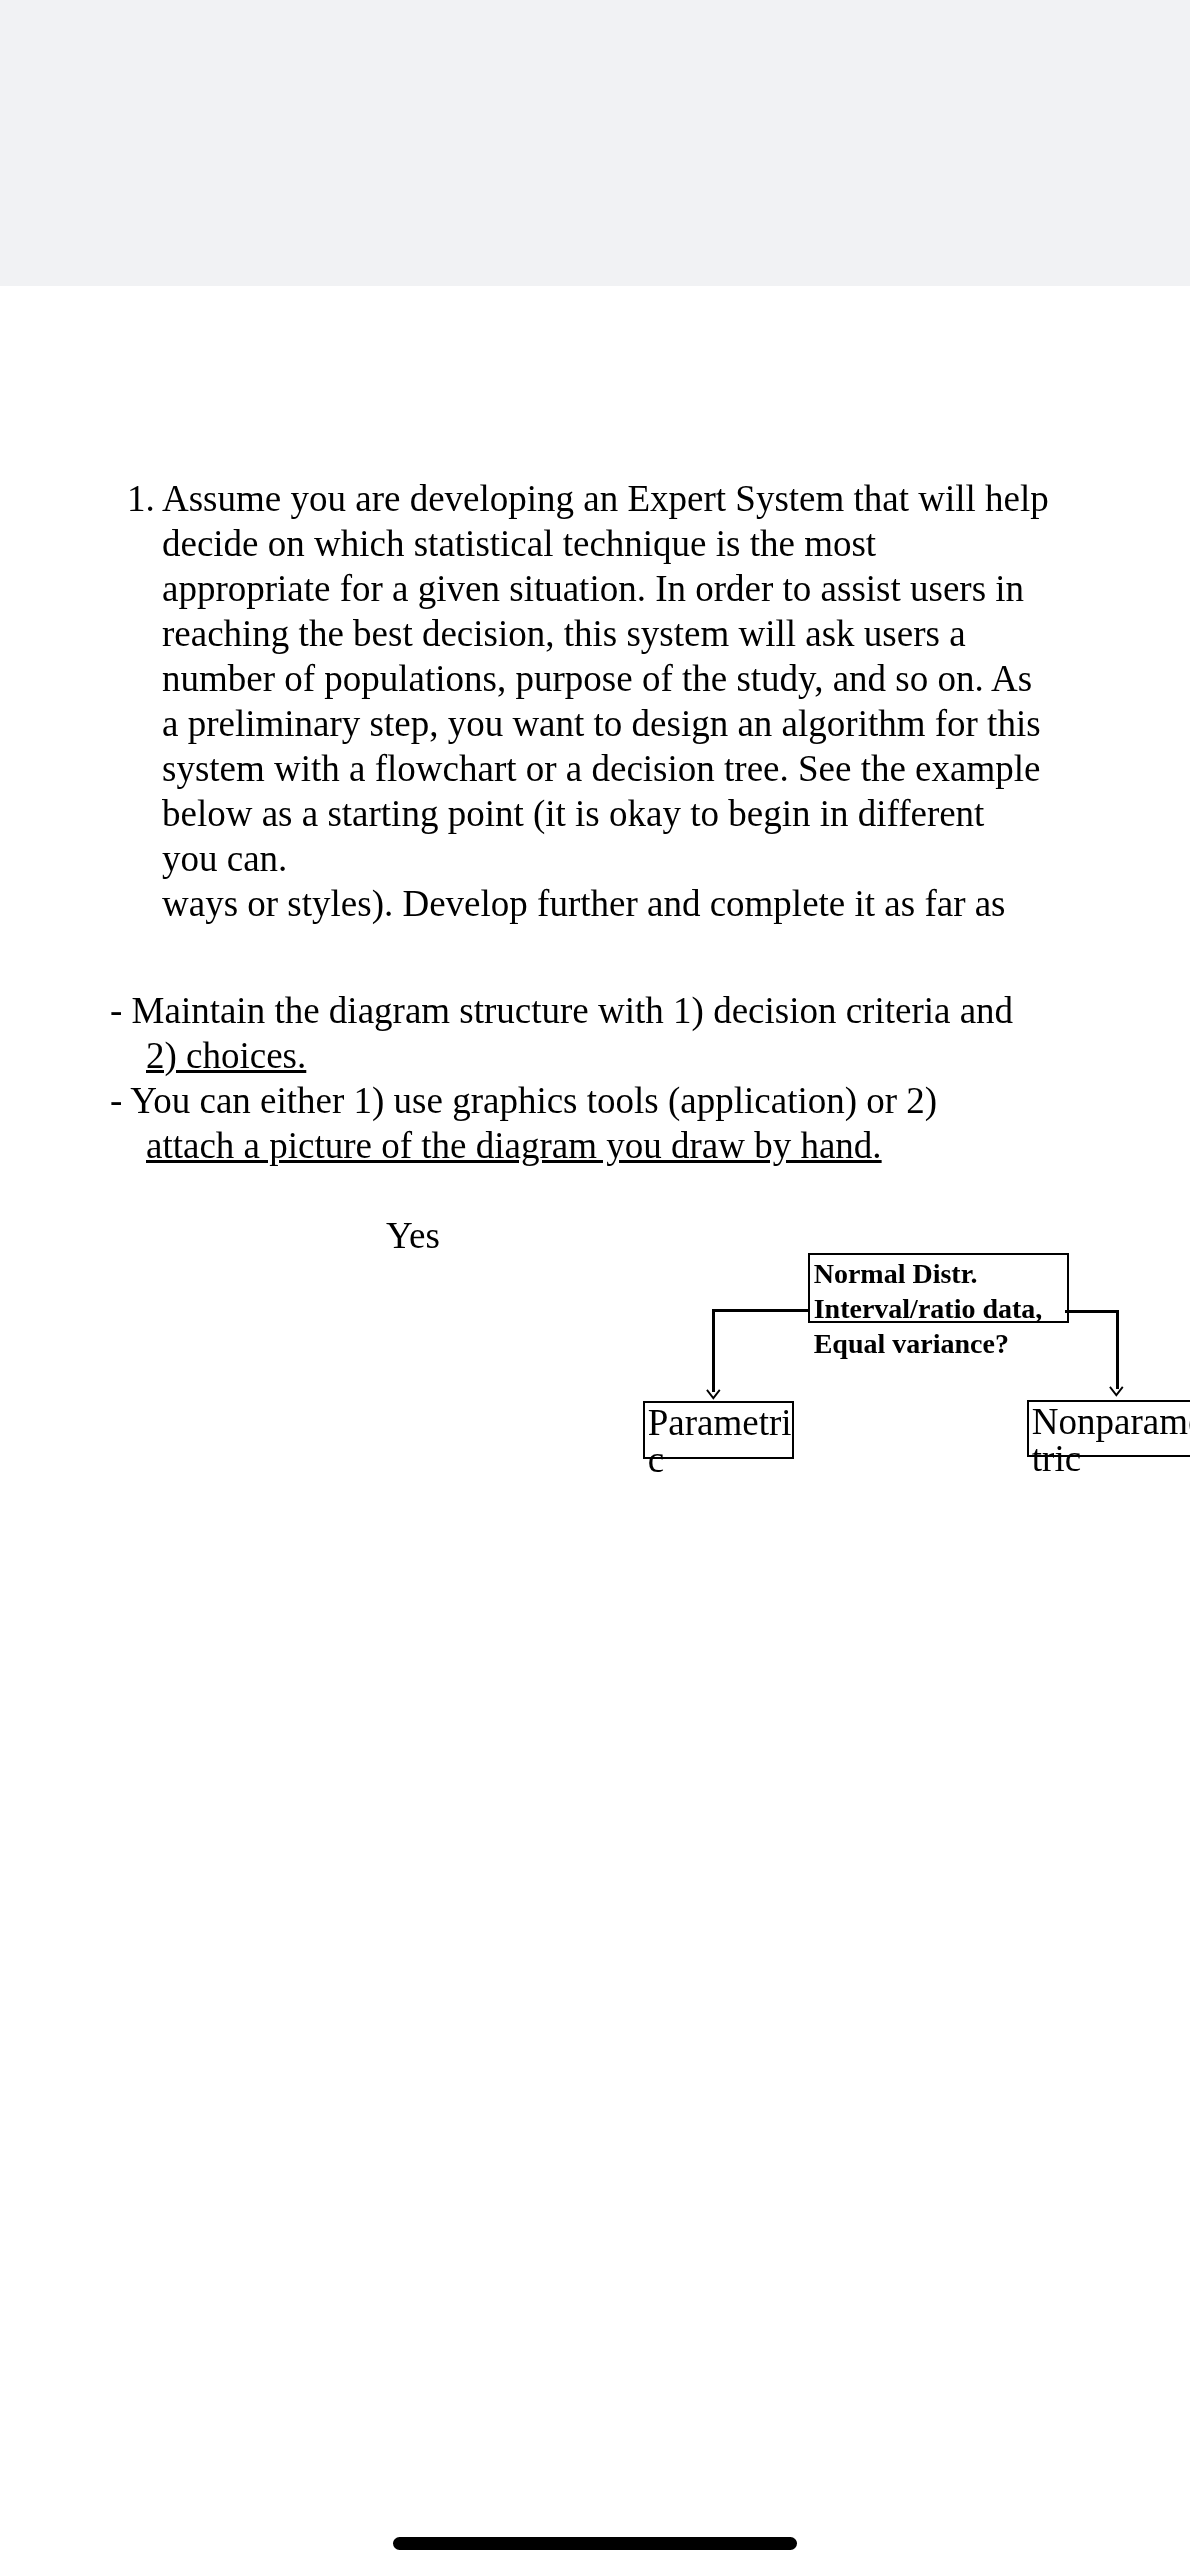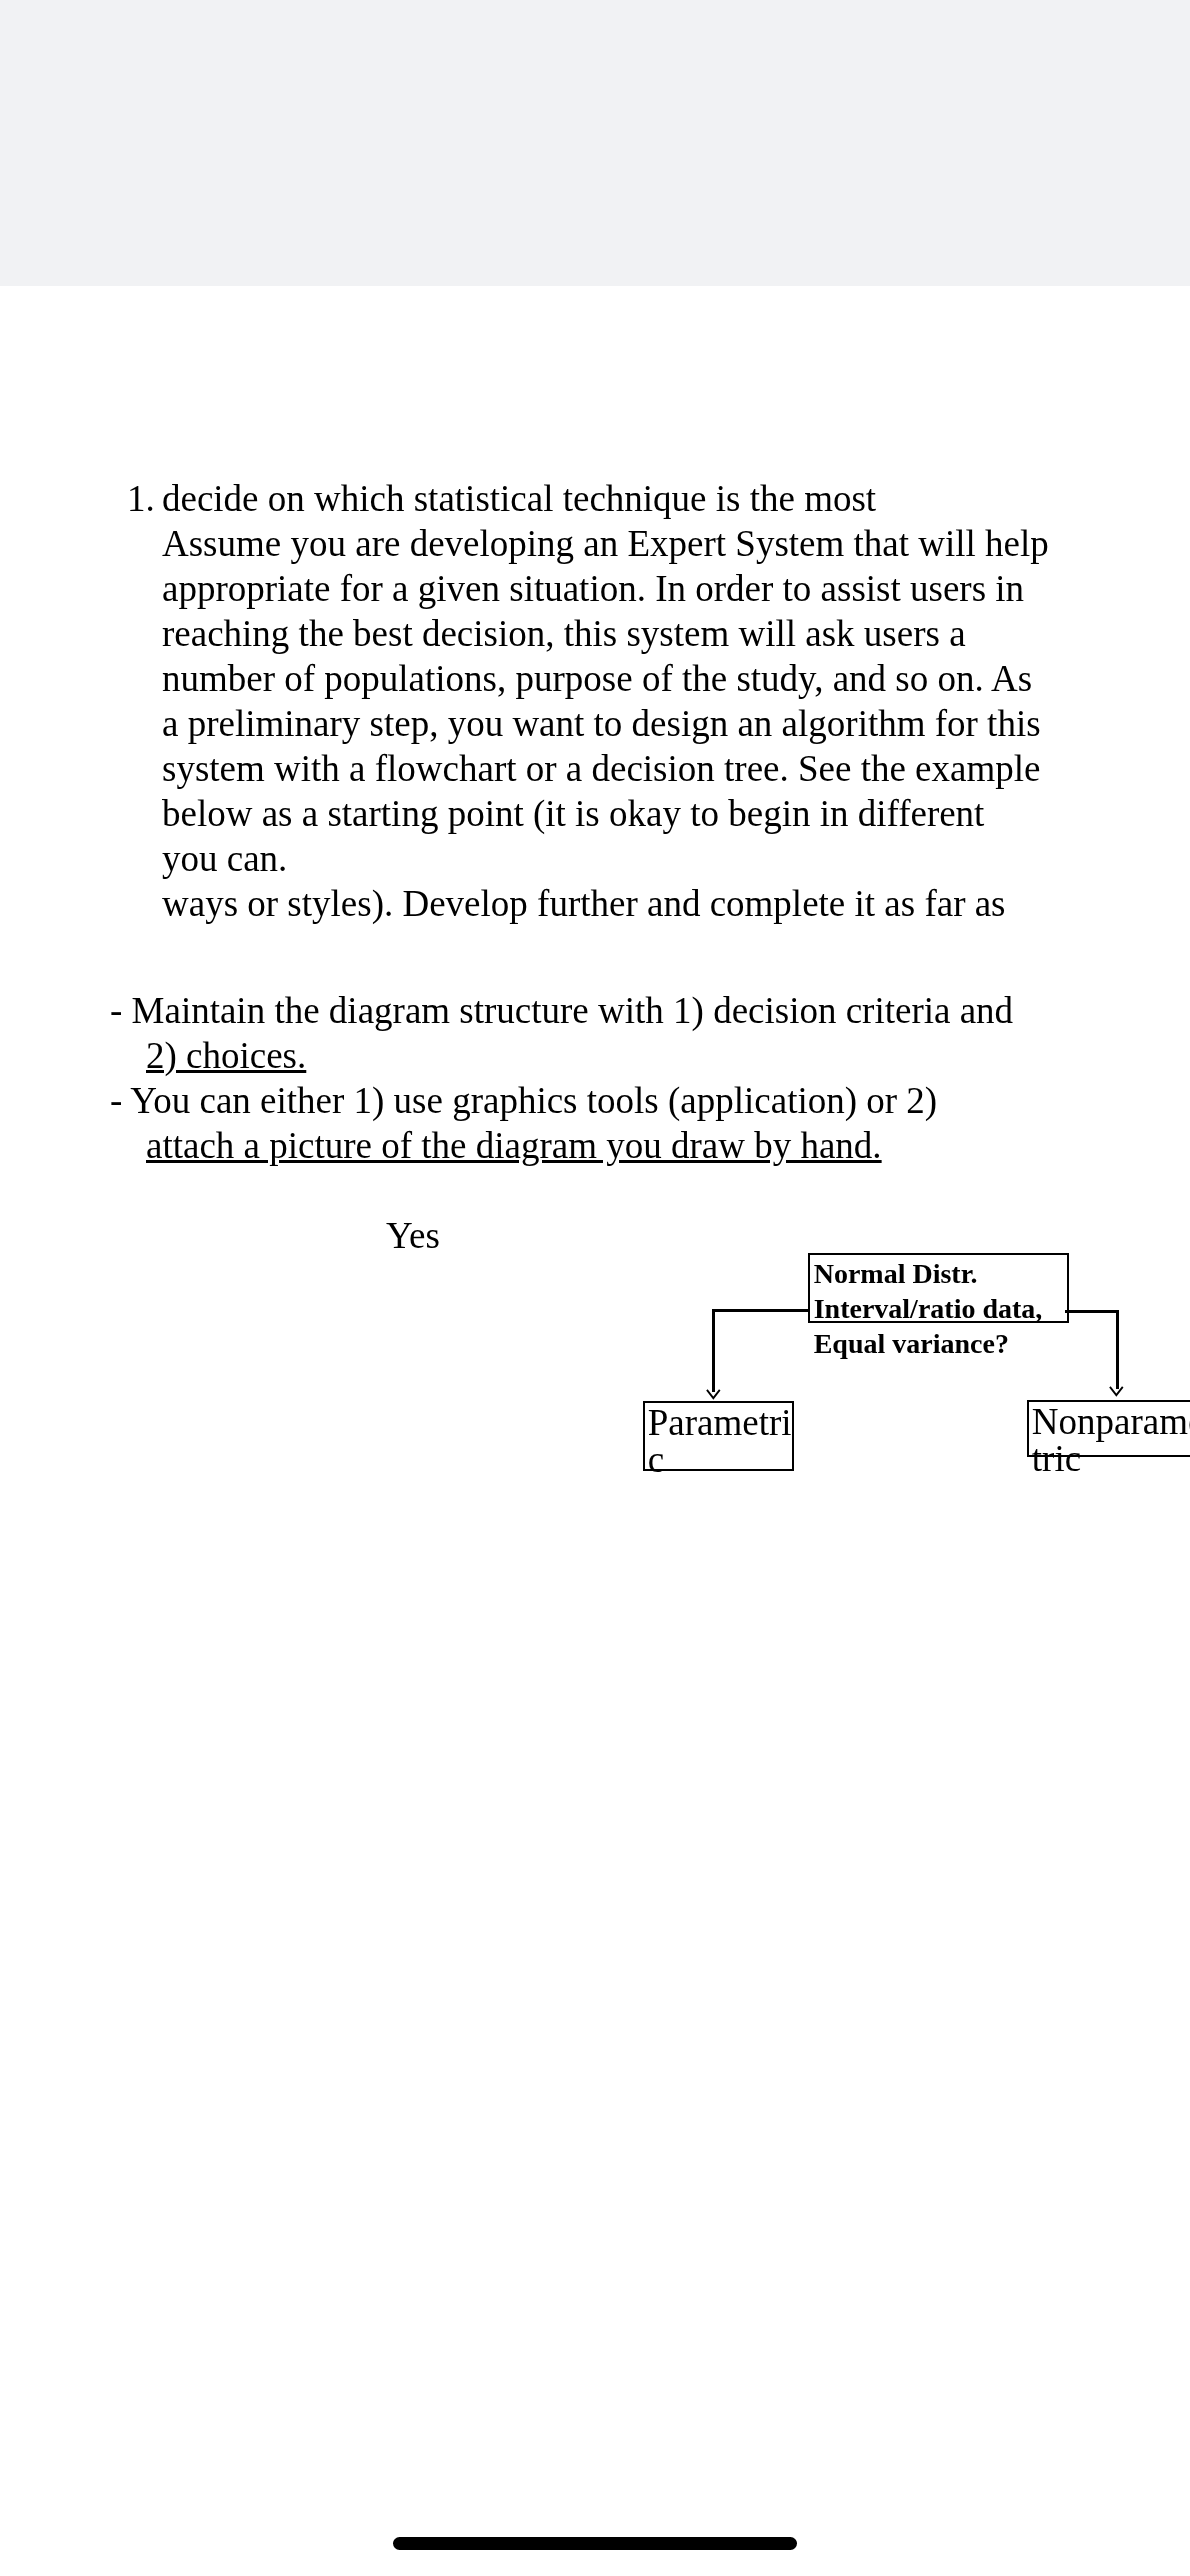--- a/index.html
+++ b/index.html
@@ -59,21 +59,21 @@
   }
   .abox {
     position: absolute;
     box-sizing: border-box;
     border: 2.8px solid #000;
     padding: 0.9px 0 0 2.8px;
     font-size: 37px; line-height: 37px;
     overflow: visible;
     background: transparent;
   }
-  .pbox { left: 643px; top: 1401px; width: 151px; height: 70px; }
+  .pbox { left: 643px; top: 1401px; width: 151px; height: 58px; }
   .nbox { left: 1027px; top: 1400px; width: 204px; height: 57px; }
   .cline { position: absolute; background: #000; }
   .lh { left: 712px; top: 1309px; width: 96px; height: 2.8px; }
   .lv { left: 712px; top: 1309px; width: 2.8px;  height: 83px; }
   .rh { left: 1065px; top: 1310px; width: 54px; height: 2.8px; }
   .rv { left: 1116px; top: 1310px; width: 2.8px; height: 79px; }
   .arrow { position: absolute; width: 16.7px; height: 11px; }
   .la { left: 705px;  top: 1389px; }
   .ra { left: 1108px; top: 1386px; }
   
@@ -89,22 +89,22 @@
 <body>
 
 <div class="page">
 
   <div class="statusbar"></div>
 
   <div>
 
     <div class="qblock">
       <span class="qnum">1.</span>
+      <div class="tl">Assume you are developing an Expert System that will help</div>
       <div class="tl">decide on which statistical technique is the most</div>
-      <div class="tl">Assume you are developing an Expert System that will help</div>
       <div class="tl">appropriate for a given situation. In order to assist users in</div>
       <div class="tl">reaching the best decision, this system will ask users a</div>
       <div class="tl">number of populations, purpose of the study, and so on. As</div>
       <div class="tl">a preliminary step, you want to design an algorithm for this</div>
       <div class="tl">system with a flowchart or a decision tree. See the example</div>
       <div class="tl">below as a starting point (it is okay to begin in different</div>
       <div class="tl">you can.</div>
       <div class="tl">ways or styles). Develop further and complete it as far as</div>
     </div>
 

